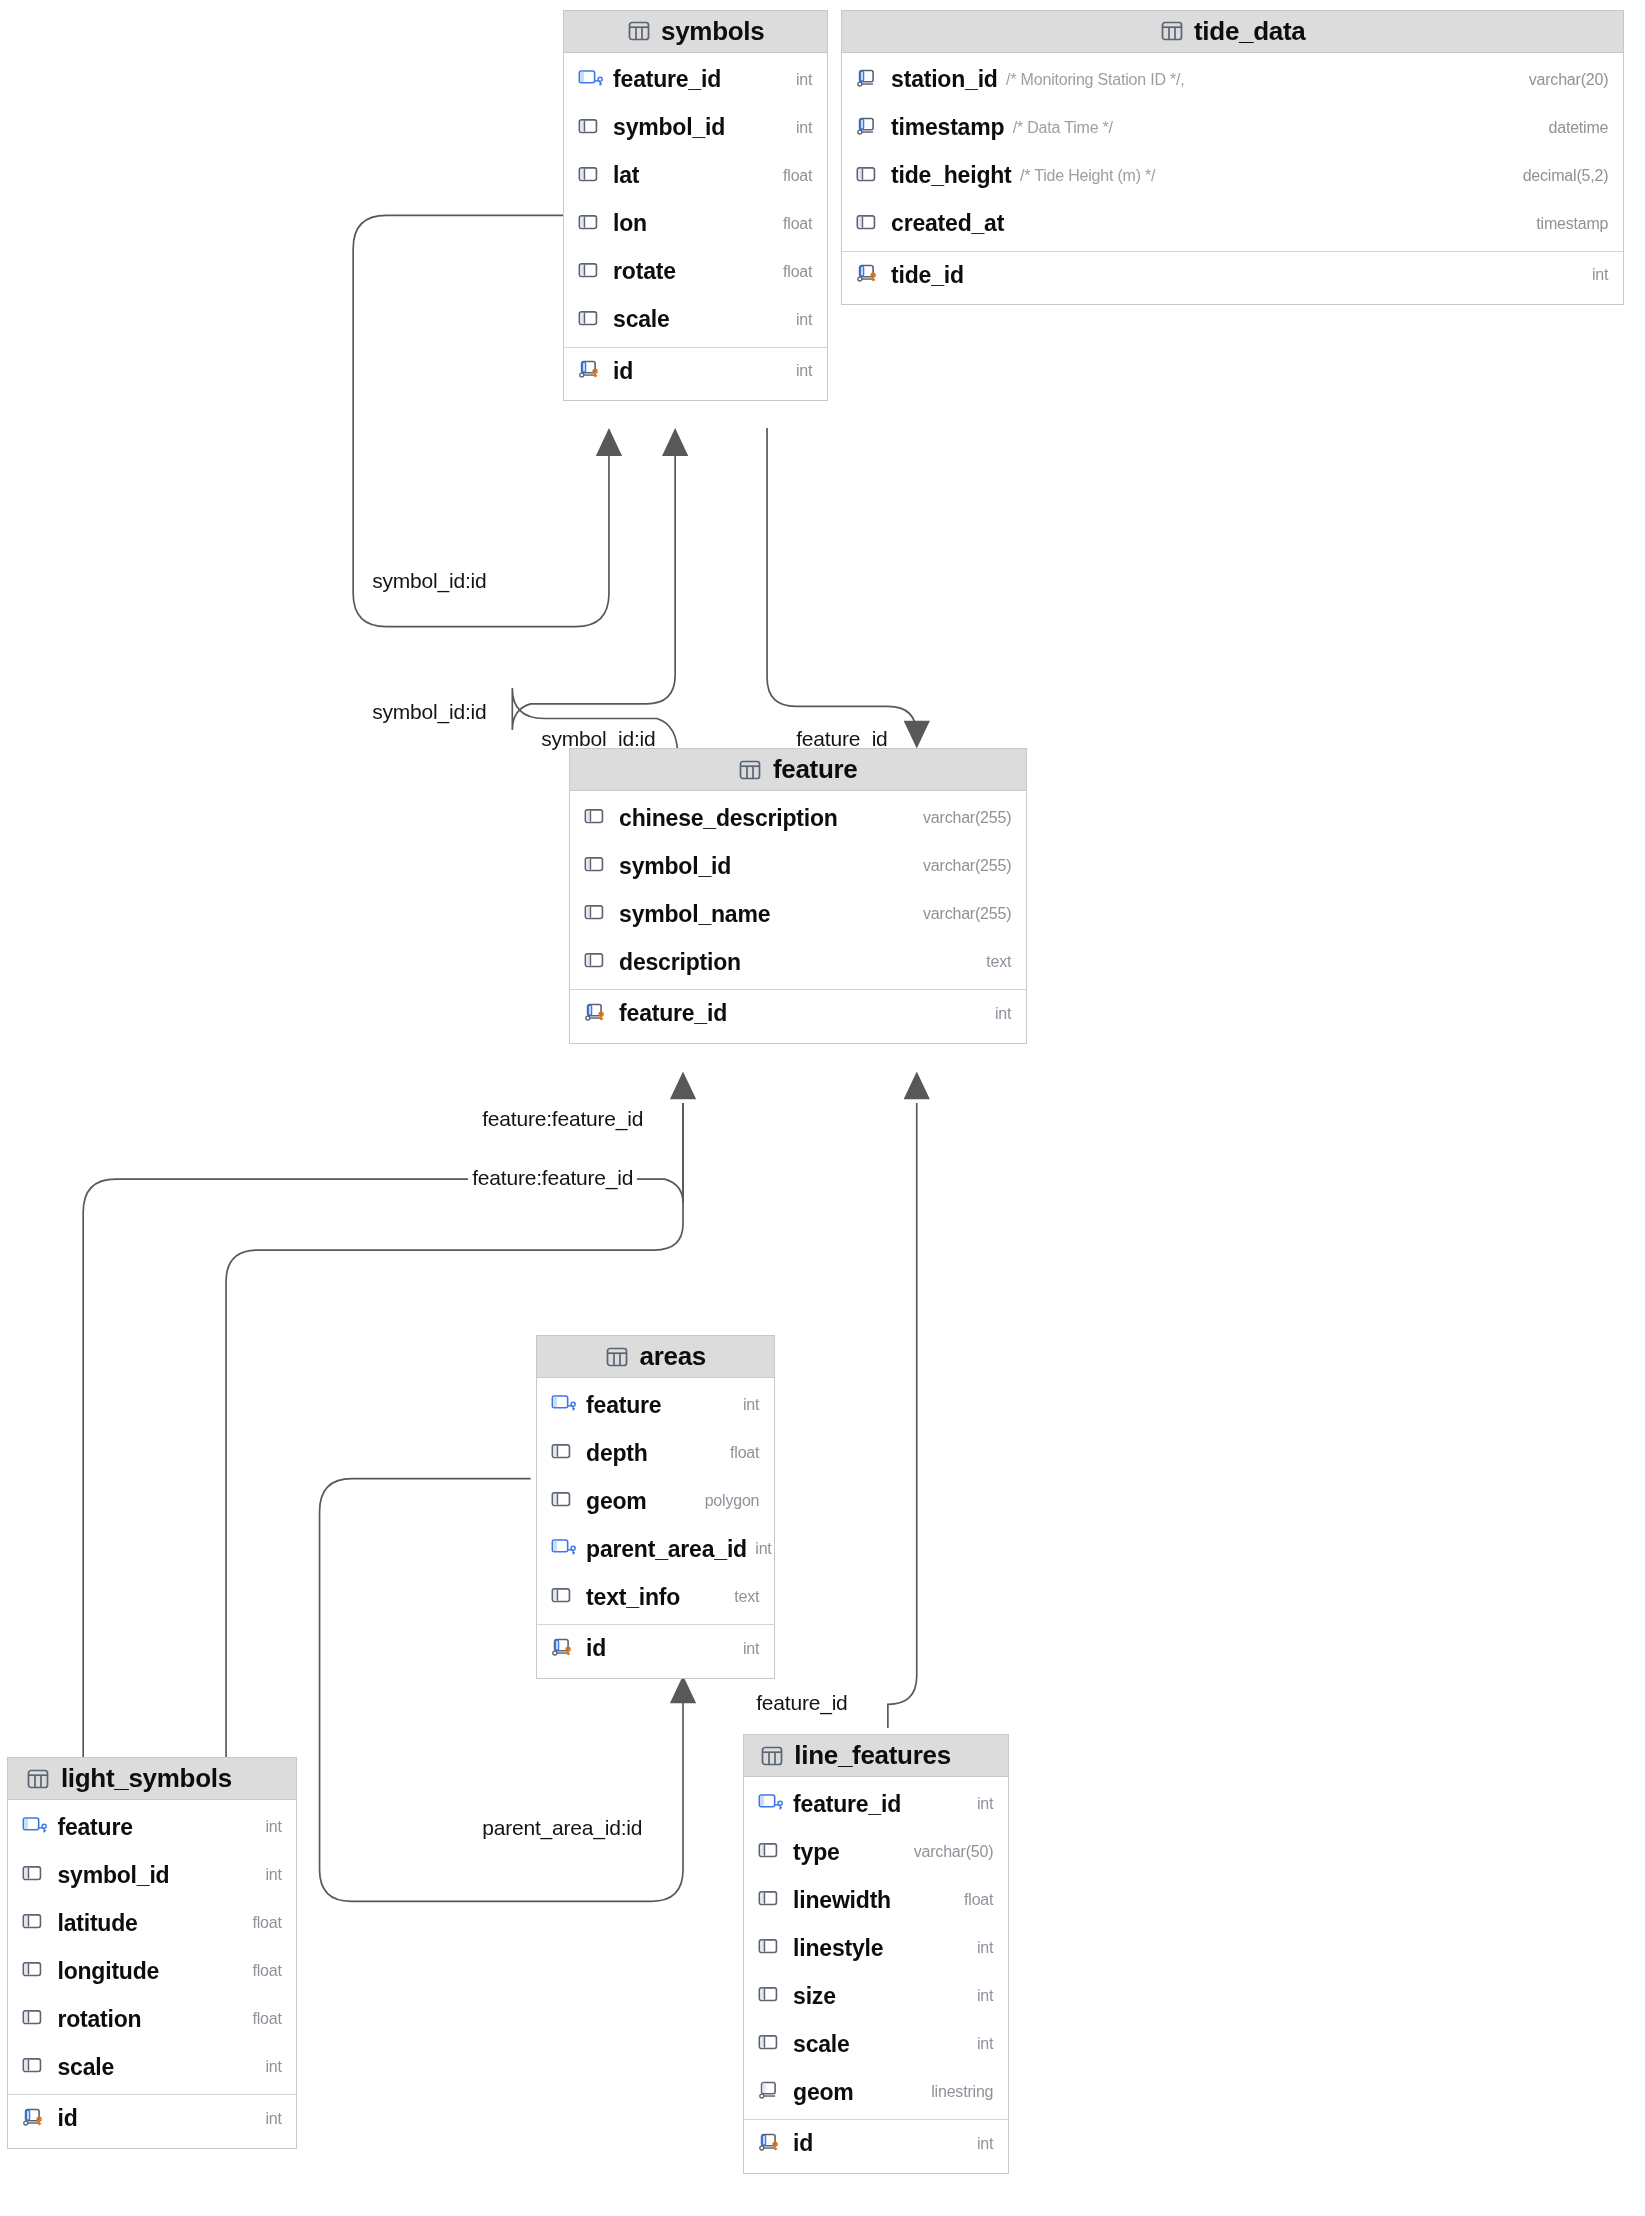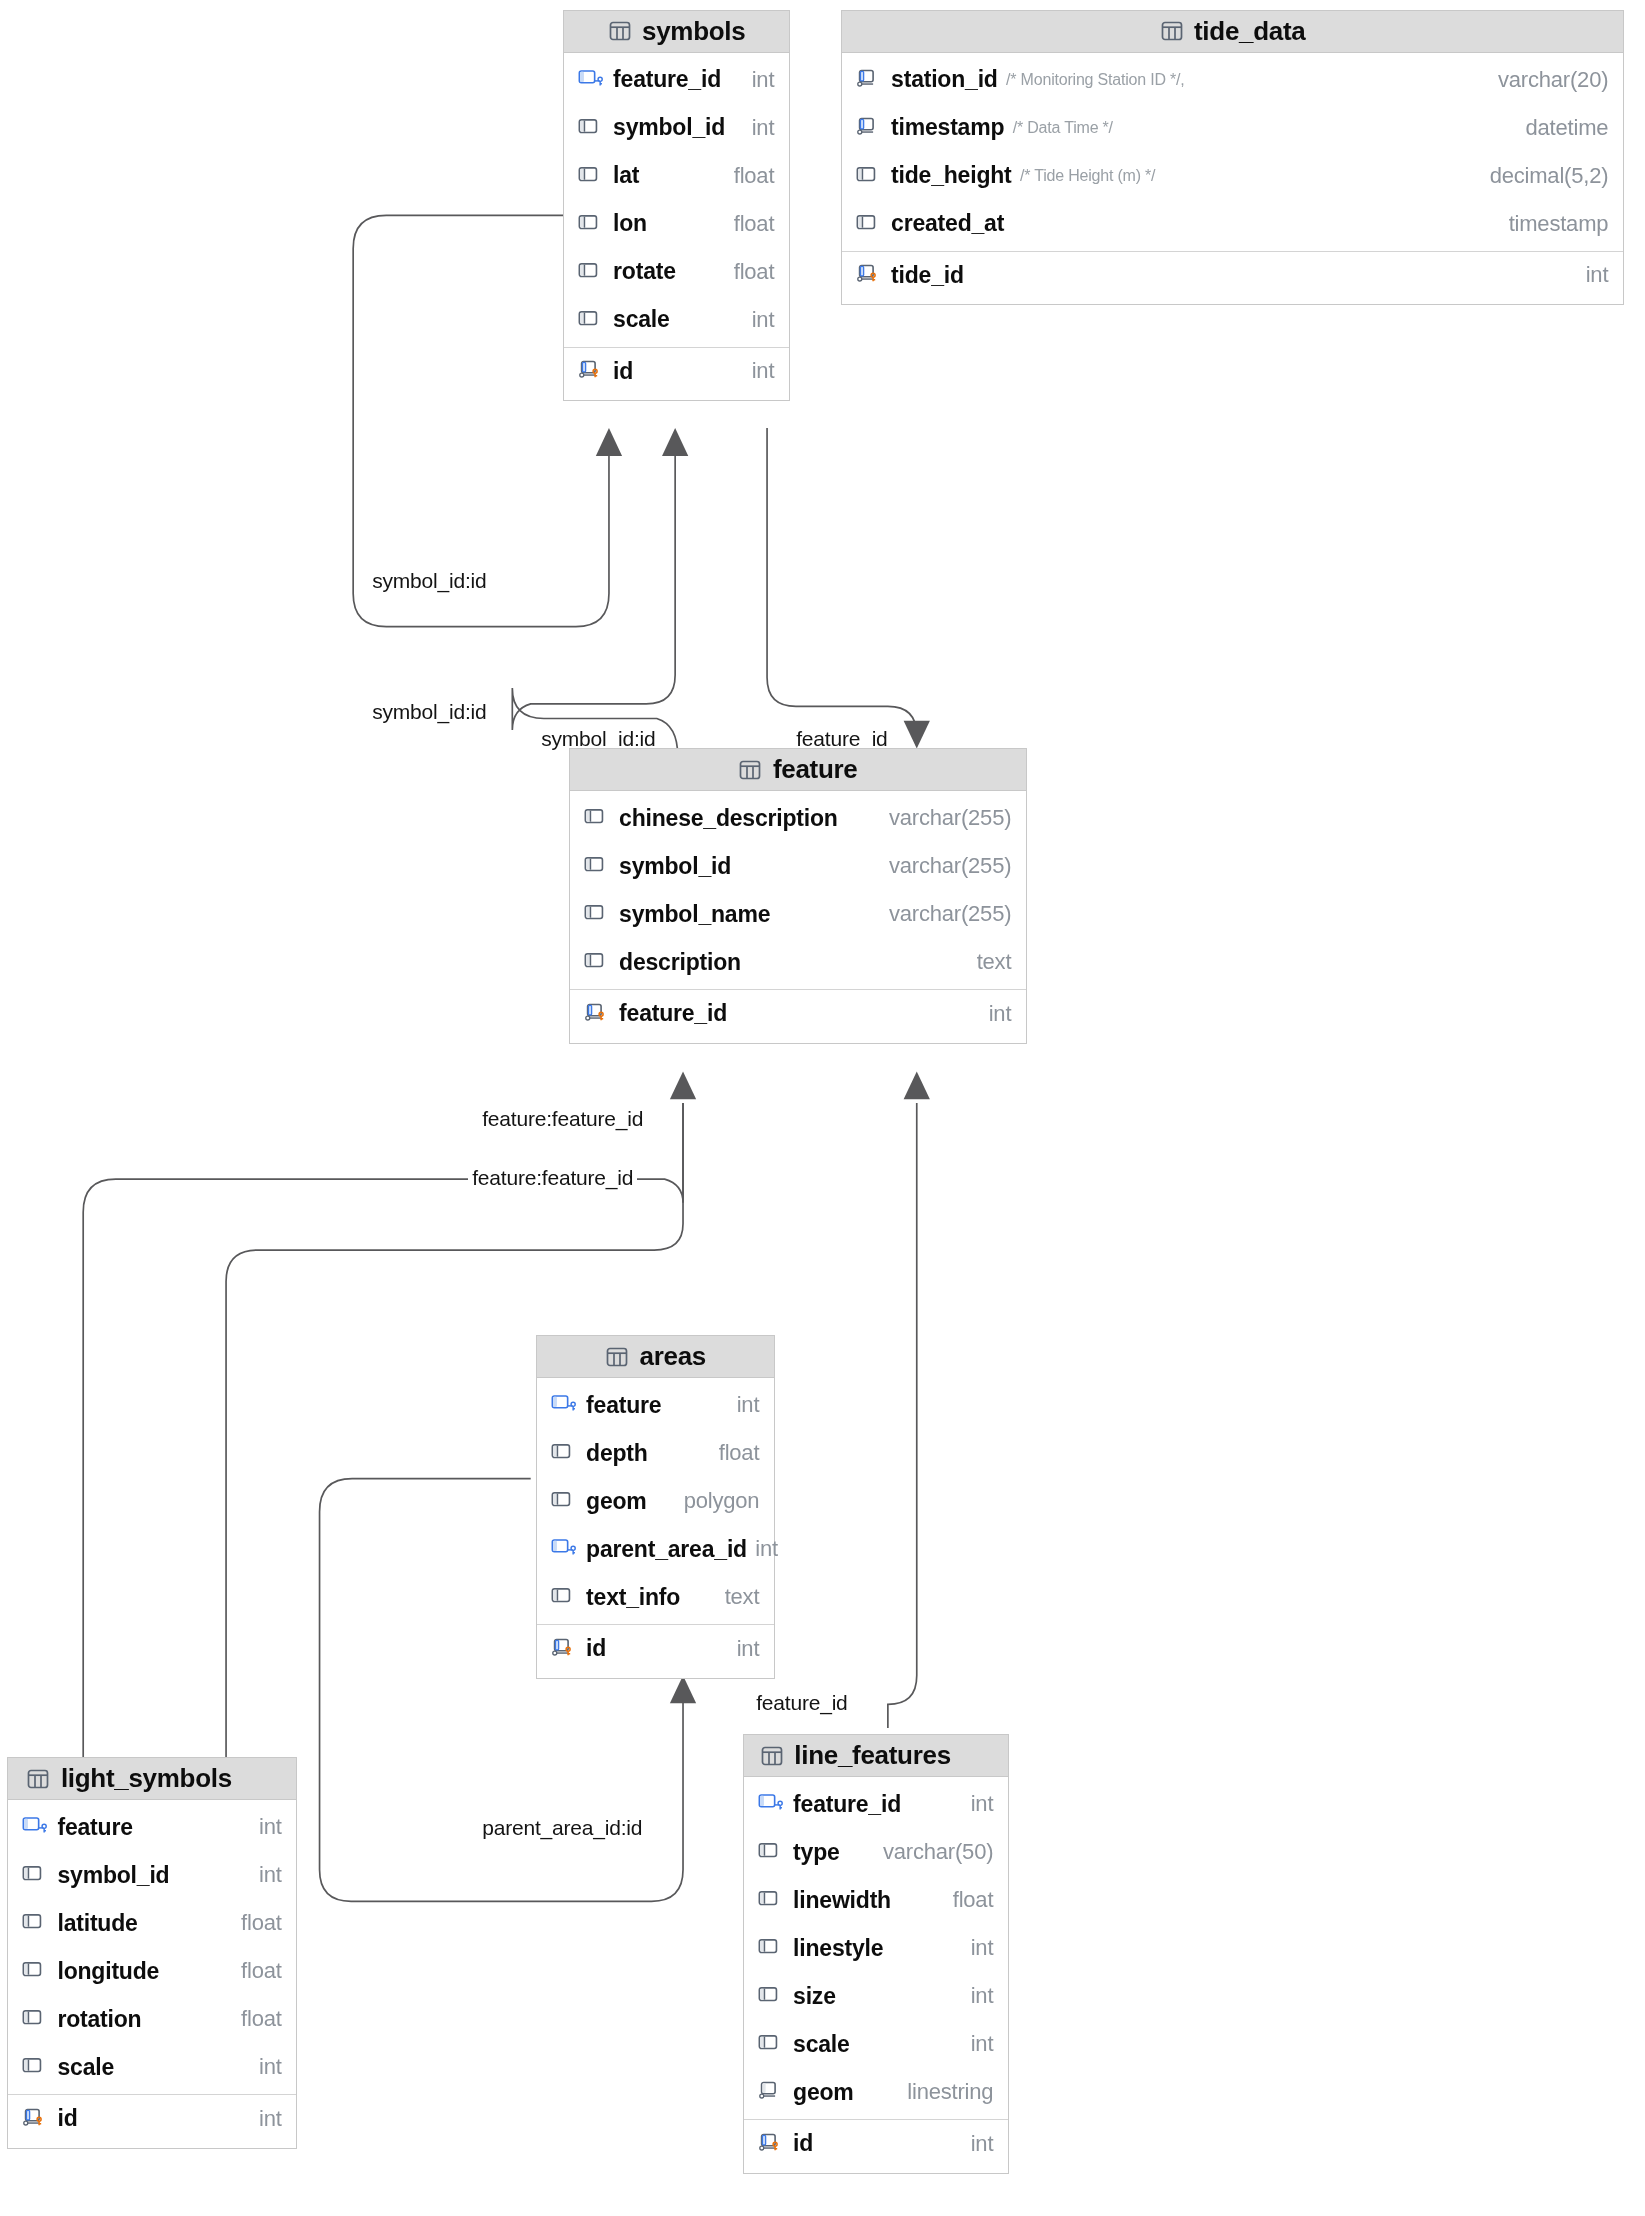--- a/index.html
+++ b/index.html
@@ -9,21 +9,21 @@
   
   .entity{position:absolute;background:#ffffff;border:1.1px solid #c8c8c8;box-sizing:border-box;z-index:5;}
   .ent-header{background:#dcdcdc;border-bottom:1.1px solid #c8c8c8;height:42px;display:flex;align-items:center;
               justify-content:center;gap:10.5px;box-sizing:border-box;}
   .ent-title{font-size:26px;font-weight:bold;color:#0d0d0d;letter-spacing:-0.3px;white-space:nowrap;}
   .ent-body{padding:3.2px 0 5.3px 0;}
   .row{display:flex;align-items:center;height:48px;padding:0 14.7px 0 13.7px;box-sizing:border-box;gap:8.4px;}
   .row.pk-row{border-top:1.1px solid #d4d4d4;margin-top:3.2px;padding-top:0;}
   .fname{font-size:23px;font-weight:bold;color:#0d0d0d;white-space:nowrap;letter-spacing:-0.2px;}
   .fcomment{font-size:16px;color:#9aa0a6;white-space:nowrap;font-weight:normal;letter-spacing:-0.2px;}
-  .ftype{font-size:22px;color:#8d939b;margin-left:auto;white-space:nowrap;letter-spacing:-0.2px;}
+  .ftype{font-size:16px;color:#8d939b;margin-left:auto;white-space:nowrap;letter-spacing:-0.2px;}
   .ftype.inline{margin-left:0;}
 
   
   .cicon{width:27px;height:24px;flex:0 0 27px;position:relative;}
   .cicon svg{display:block;width:27px;height:24px;}
 
   
   .tglyph{width:24px;height:24px;flex:0 0 24px;}
   .tglyph svg{display:block;width:24px;height:24px;}
 
@@ -66,21 +66,21 @@
 
   <div class="elabel" style="left:368px;top:568px;">symbol_id:id</div>
   <div class="elabel" style="left:368px;top:699px;">symbol_id:id</div>
   <div class="elabel" style="left:537px;top:726px;">symbol_id:id</div>
   <div class="elabel" style="left:792px;top:726px;">feature_id</div>
   <div class="elabel" style="left:478px;top:1106px;">feature:feature_id</div>
   <div class="elabel" style="left:468px;top:1165px;">feature:feature_id</div>
   <div class="elabel" style="left:752px;top:1690px;">feature_id</div>
   <div class="elabel" style="left:478px;top:1815px;">parent_area_id:id</div>
 
-  <div class="entity" style="left:563px;top:9.5px;width:227px;">
+  <div class="entity" style="left:563px;top:9.5px;width:265px;">
     <div class="ent-header">
       <span class="tglyph">
           <svg viewBox="0 0 24 24">
             <rect x="2.5" y="3.5" width="19" height="17" rx="2.5" fill="none" stroke="#5a6472" stroke-width="1.7"></rect>
             <line x1="2.5" y1="8.2" x2="21.5" y2="8.2" stroke="#5a6472" stroke-width="1.7"></line>
             <line x1="9" y1="8.2" x2="9" y2="20.5" stroke="#5a6472" stroke-width="1.7"></line>
             <line x1="15" y1="8.2" x2="15" y2="20.5" stroke="#5a6472" stroke-width="1.7"></line>
           </svg>
         </span>
       <span class="ent-title">symbols</span>

